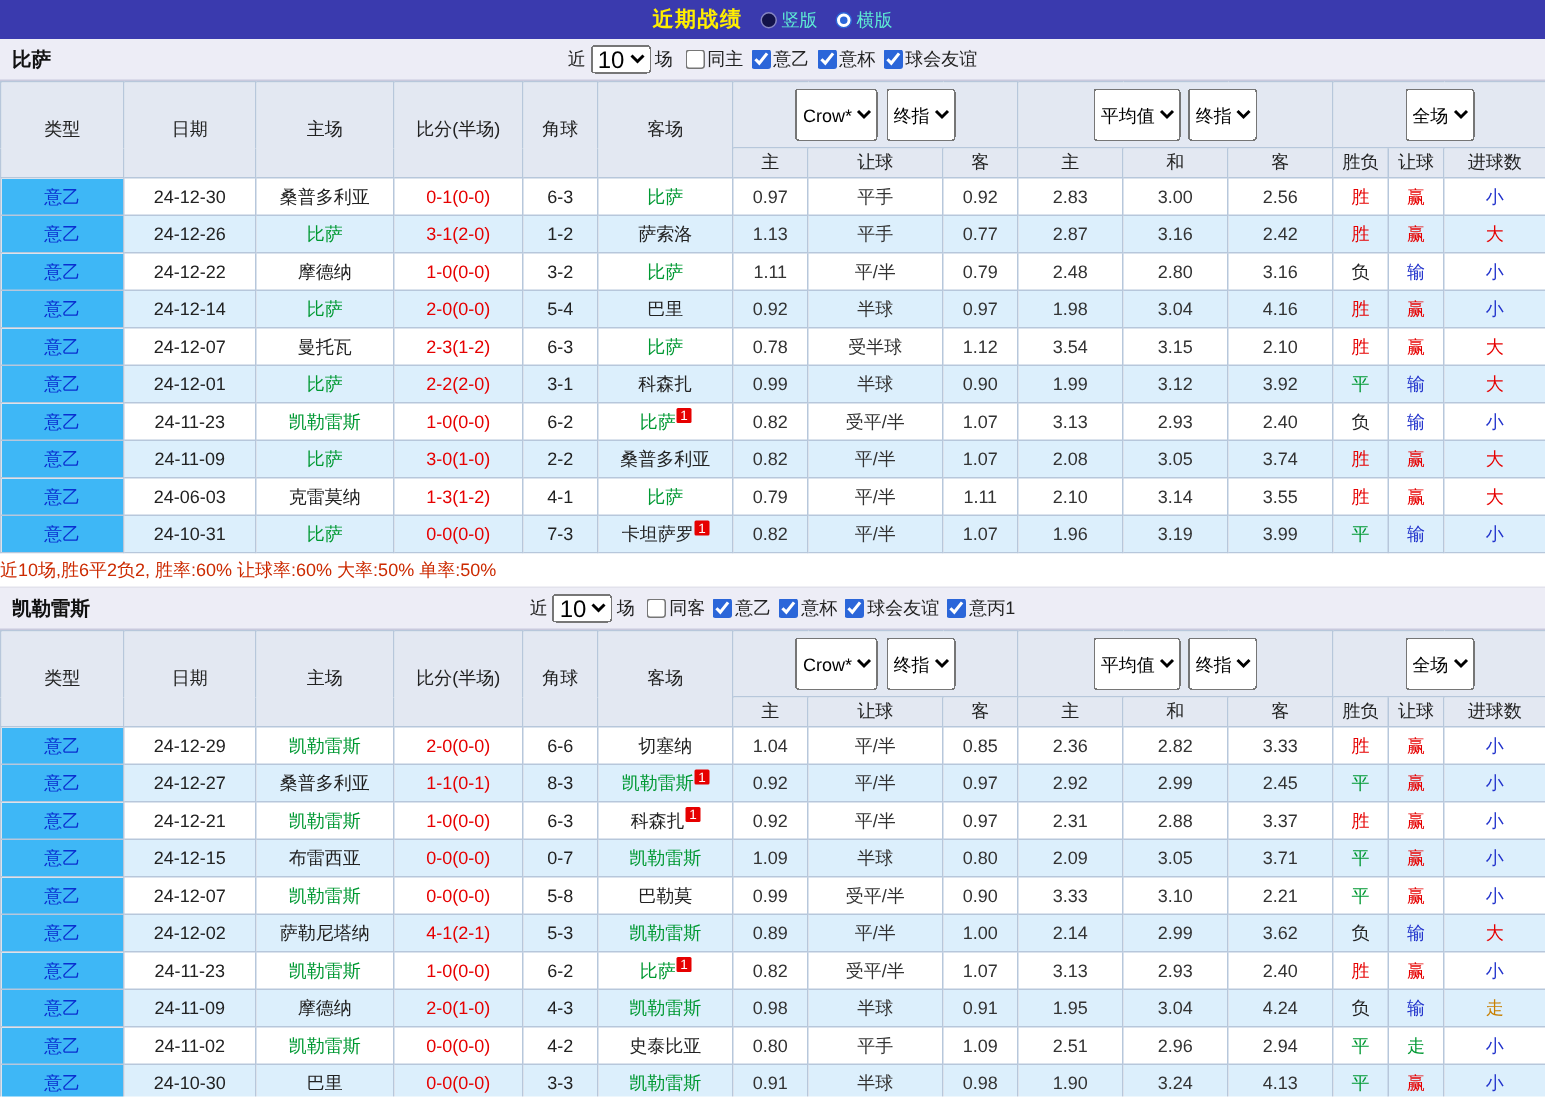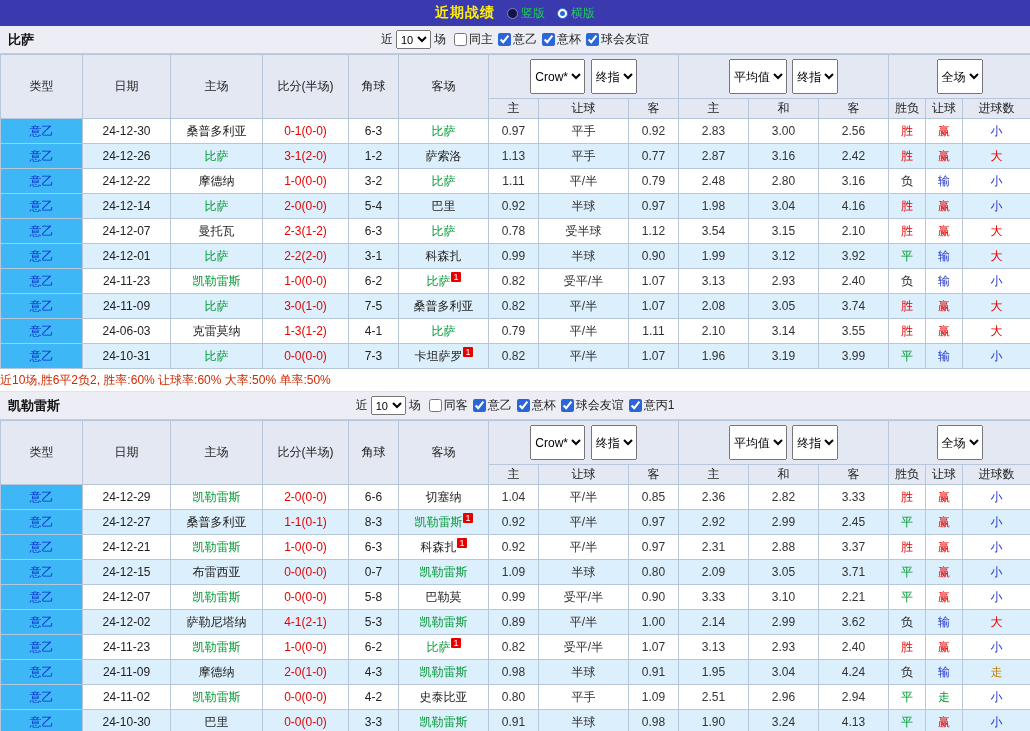--- a/index.html
+++ b/index.html
@@ -5,31 +5,31 @@
   * { margin:0; padding:0; box-sizing:border-box; }
   html,body { background:#fff; }
   body {
     width:1030px; height:731px; overflow:hidden;
     font-family:"Liberation Sans","DejaVu Sans",sans-serif;
     font-size:12px; color:#222;
   }
   
   .topbar { height:26px; background:#3a3aae; display:flex; align-items:center; justify-content:center; gap:12px; }
   .topbar-title { color:#ffee00; font-weight:bold; font-size:14px; letter-spacing:1px; }
-  .radios { display:flex; align-items:center; gap:12px; color:#22c55e; }
+  .radios { display:flex; align-items:center; gap:12px; color:#5eead4; }
   .radios label { display:flex; align-items:center; gap:3px; cursor:pointer; font-size:12px; }
   .rdot { width:11px; height:11px; border-radius:50%; display:inline-block; }
   .rdot.dark { background:#13134a; border:1px solid #8585c2; }
   .rdot.sel  { background:#fff; border:1px solid #2b66d9; position:relative; }
   .rdot.sel::after { content:""; position:absolute; left:2px; top:2px; width:5px; height:5px; border-radius:50%; background:#2b66d9; }
   
   .section-head { height:28px; background:#ededf6; border-bottom:1px solid #c9c9dd; display:flex; align-items:center; position:relative; }
   .team-title { position:absolute; left:8px; font-weight:bold; font-size:13px; color:#111; }
   .filters { margin:0 auto; display:flex; align-items:center; gap:3px; }
-  .filters select { font-size:11px; height:19px; }
+  .filters select { font-size:16px; height:19px; }
   .cbs { display:flex; align-items:center; }
   .cbs label { display:flex; align-items:center; margin-left:5px; cursor:pointer; }
   .cbs input[type=checkbox] { width:13px; height:13px; accent-color:#2b66d9; margin:0 2px 0 0; }
   
   table.grid { width:1030px; border-collapse:collapse; table-layout:fixed; }
   .grid th, .grid td { border:1px solid #b7c7db; text-align:center; white-space:nowrap; overflow:hidden; padding:0; }
   .grid thead th { background:#e3e8f2; font-weight:normal; font-size:12px; color:#222; }
   .grid thead tr.h1 th { height:29px; }
   .grid thead tr.h2 th { height:20px; }
   .grid thead select { font-size:12px; height:35px; margin:4px 1px; vertical-align:middle; }
@@ -262,21 +262,21 @@
             <td class="odd">2.40</td>
             <td class="res black">负</td>
             <td class="res blue">输</td>
             <td class="res blue">小</td>
           </tr>
           <tr>
             <td class="type">意乙</td>
             <td>24-11-09</td>
             <td><span class="team hl">比萨</span></td>
             <td class="score">3-0(1-0)</td>
-            <td>7-5</td>
+            <td>2-2</td>
             <td><span class="team">桑普多利亚</span></td>
             <td class="odd">0.82</td>
             <td class="odd">平/半</td>
             <td class="odd">1.07</td>
             <td class="odd">2.08</td>
             <td class="odd">3.05</td>
             <td class="odd">3.74</td>
             <td class="res red">胜</td>
             <td class="res red">赢</td>
             <td class="res red">大</td>

